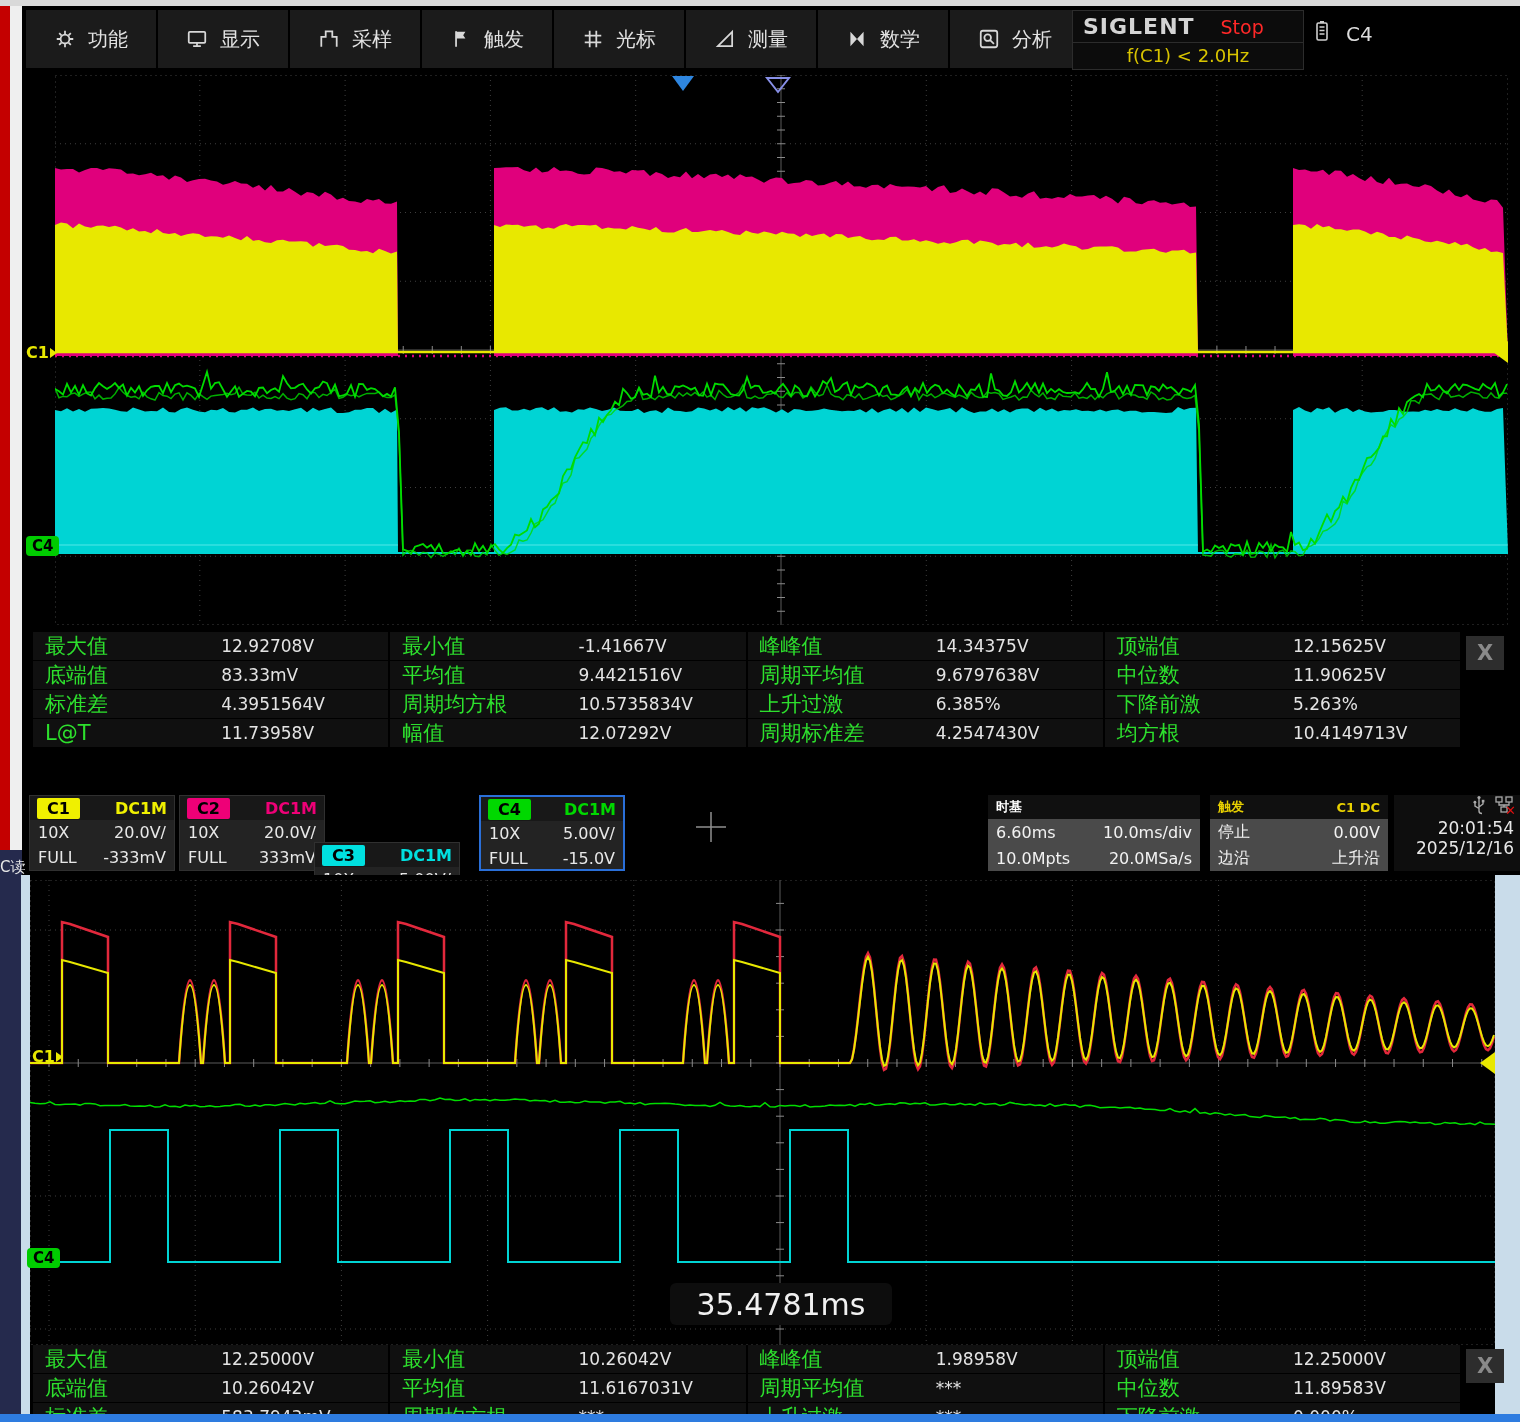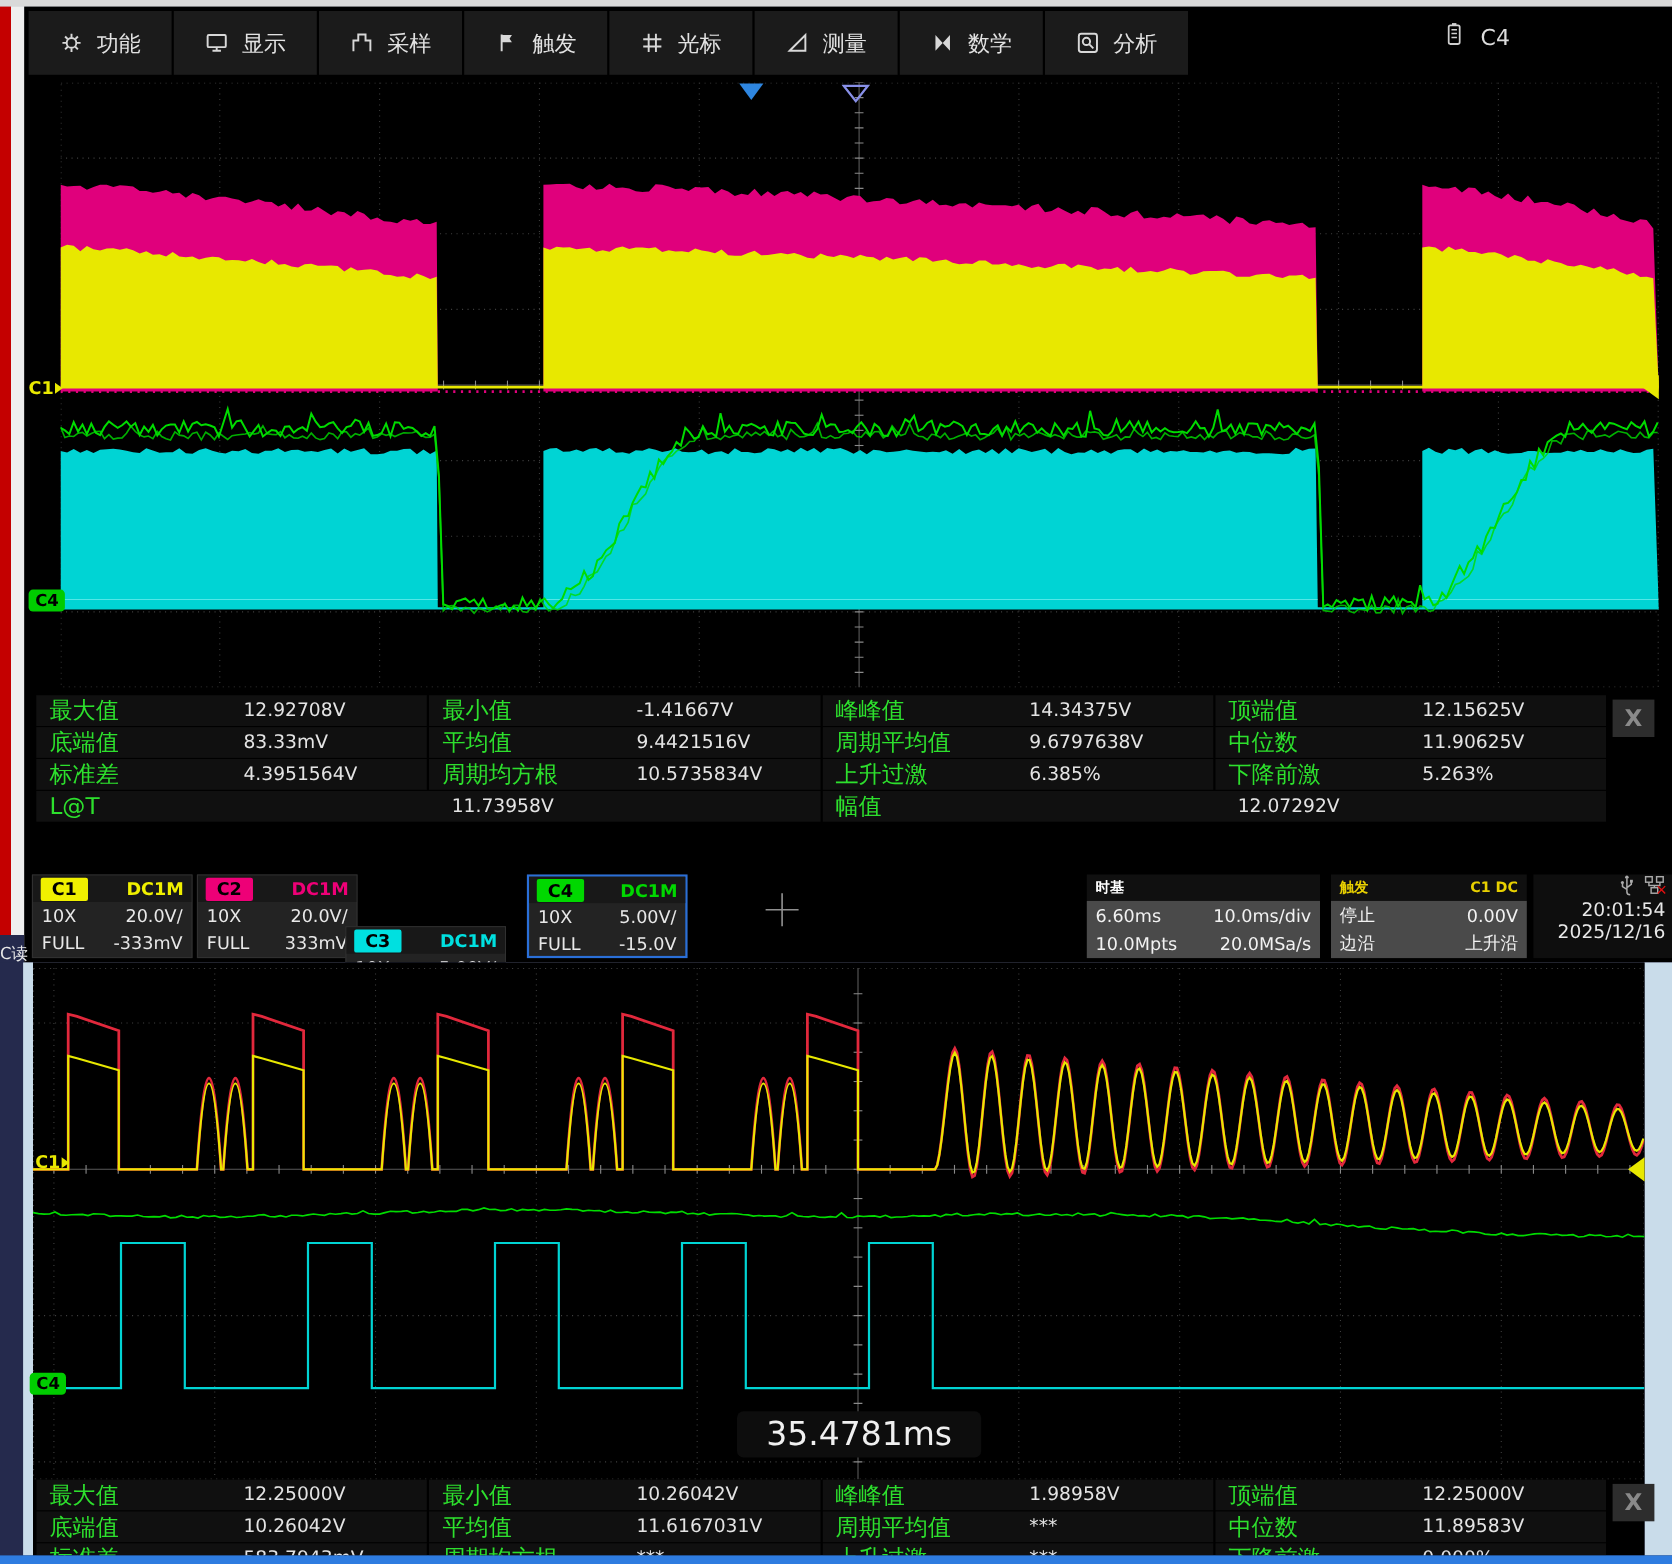--- a/index.html
+++ b/index.html
@@ -158,20 +158,27 @@
             <svg width="22" height="22" viewBox="0 0 20 20">
               <rect x="2.5" y="2.5" width="15" height="15" rx="2" fill="none" stroke="#d8d8d8" stroke-width="1.6"></rect>
               <circle cx="8.8" cy="8.8" r="3" fill="none" stroke="#d8d8d8" stroke-width="1.6"></circle>
               <path d="M11 11l3.5 3.5" stroke="#d8d8d8" stroke-width="1.6"></path>
             </svg>
           </span>
           <span>分析</span>
         </div>
       </div>
 
+    <div class="brand-block">
+      <div class="brand-row">
+        <span class="brand">SIGLENT</span>
+        <span class="stop">Stop</span>
+      </div>
+      <div class="freq">f(C1) &lt; 2.0Hz</div>
+    </div>
 
     <div class="chan-indicator">
       <span class="micon" id="batt-icon"><svg width="16" height="22" viewBox="0 0 16 22">
             <rect x="3" y="3" width="10" height="17" rx="1.5" fill="none" stroke="#cfcfcf" stroke-width="1.6"></rect>
             <rect x="6" y="1" width="4" height="2" fill="#cfcfcf"></rect>
             <path d="M5.5 7h5M5.5 10.5h5M5.5 14h5" stroke="#cfcfcf" stroke-width="1.4"></path>
           </svg></span>
       <span>C4</span>
     </div>
 
@@ -375,20 +382,28 @@
         </div>
         <div class="mrow">
           <div class="mpair">
             <div class="mlabel">L@T</div>
             <div class="mvalue">11.73958V</div>
           </div>
           <div class="mpair">
             <div class="mlabel">幅值</div>
             <div class="mvalue">12.07292V</div>
           </div>
+          <div class="mpair">
+            <div class="mlabel">周期标准差</div>
+            <div class="mvalue">4.2547430V</div>
+          </div>
+          <div class="mpair">
+            <div class="mlabel">均方根</div>
+            <div class="mvalue">10.4149713V</div>
+          </div>
         </div>
       </div>
     <div class="close-btn" style="left:1444px;top:630px">X</div>
 
     <div id="chanbar">
         <div class="chanbox" style="left: 7px;">
           <div class="chead">
             <span class="chip" style="background: rgb(240, 240, 0);">C1</span>
             <span class="coupling" style="color: rgb(240, 240, 0);">DC1M</span>
           </div>

